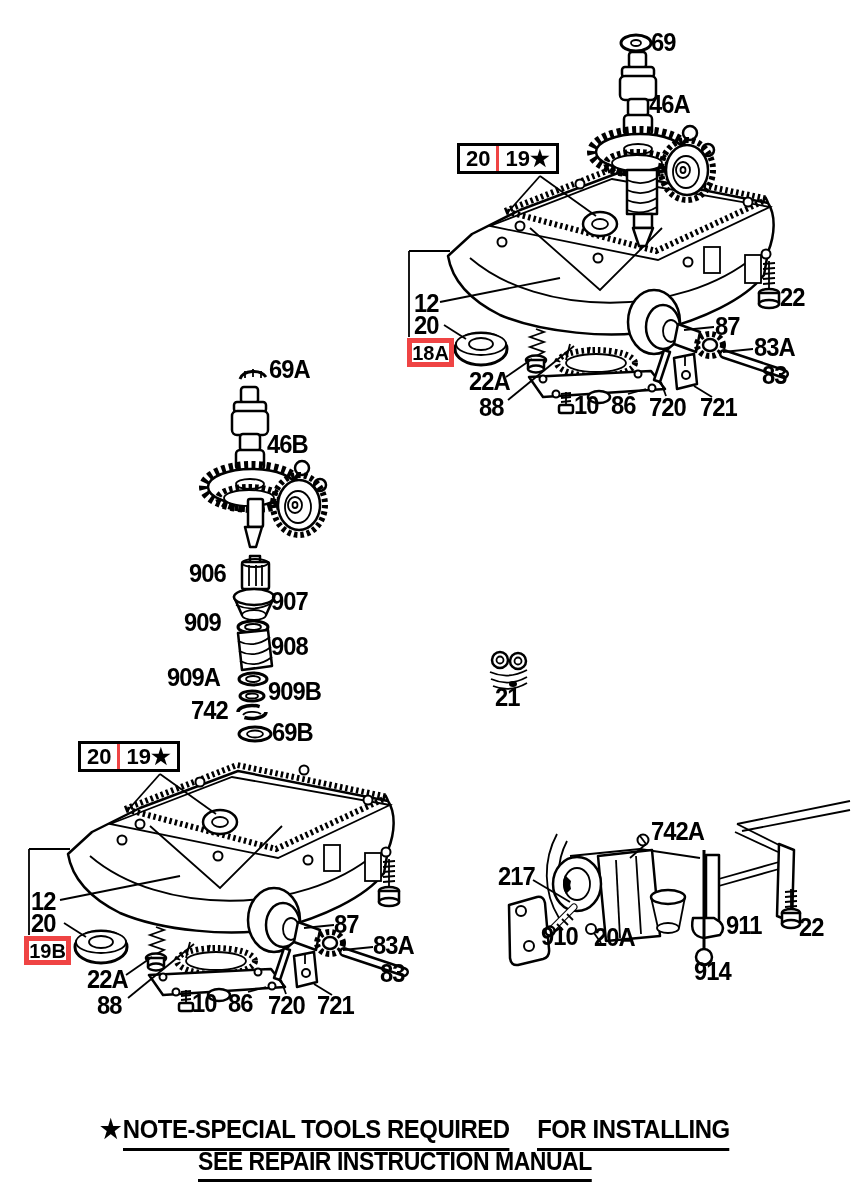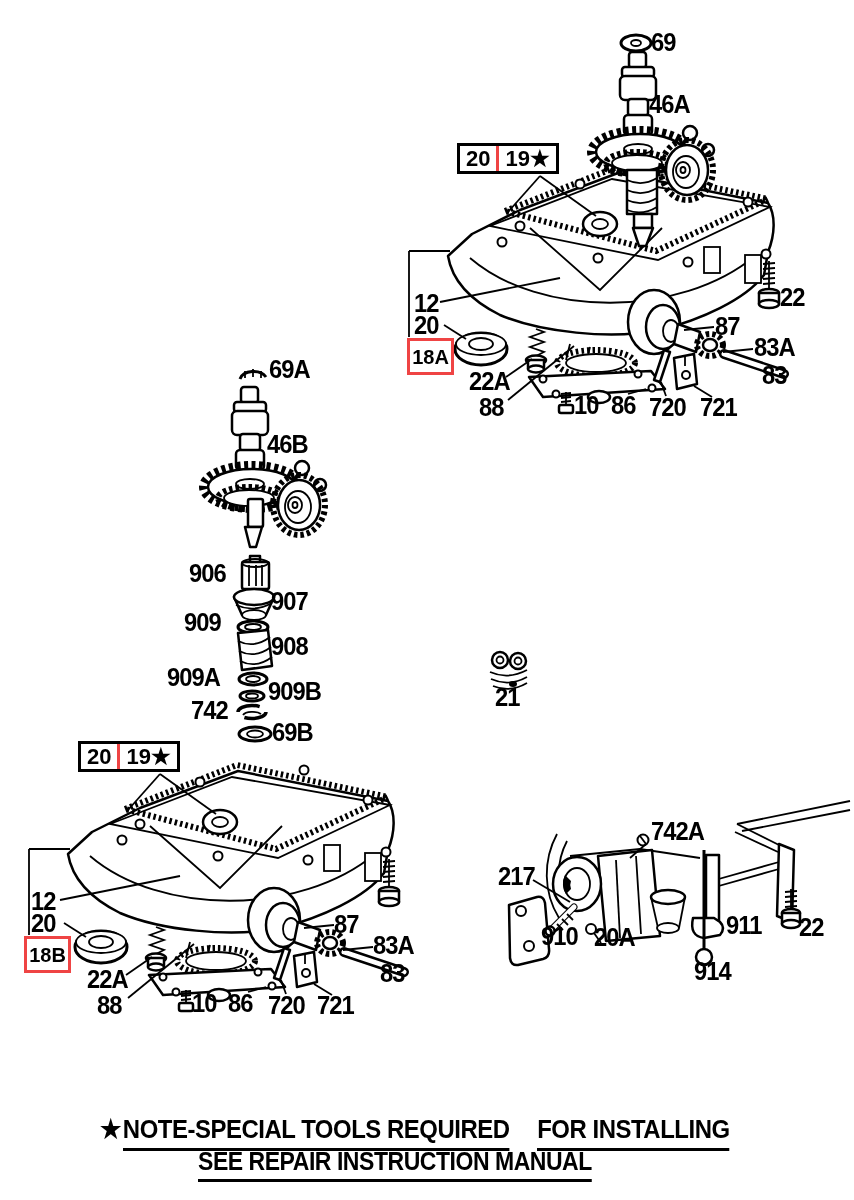--- a/index.html
+++ b/index.html
@@ -24,21 +24,21 @@
 
   
   .co { position:absolute; font-weight:bold; font-size:25px; line-height:1;
         letter-spacing:-1px; white-space:nowrap; transform:scaleX(.95);
         transform-origin:left top; }
   .refbox { position:absolute; display:flex; height:31px; border:3px solid #000;
             background:#fff; box-sizing:border-box; }
   .refbox .cell { display:flex; align-items:center; justify-content:center;
                   font-weight:bold; font-size:22px; line-height:1; padding:0 6px; }
   .refbox .cell + .cell { border-left:3px solid #ef4444; }
-  .idbox { position:absolute; width:47px; height:37px; border:3px solid #ef4444;
+  .idbox { position:absolute; width:47px; height:29px; border:5px solid #ef4444;
            background:#fff; box-sizing:border-box; display:flex; align-items:center;
            justify-content:center; font-weight:bold; font-size:20px; line-height:1; }
 
   
   .note-line { position:absolute; font-weight:bold; white-space:nowrap;
                letter-spacing:-.5px; transform:scaleX(.92); transform-origin:left top; }
   .note-line1 { font-size:26px; }
   .note-line2 { font-size:25px; }
   .u  { border-bottom:3px solid #000; padding-bottom:3px; display:inline-block; }
   .gap { display:inline-block; width:30px; }
@@ -351,21 +351,21 @@
   <div class="co" style="left:272px;top:720px">69B</div>
 
   <div class="co" style="left:495px;top:685px">21</div>
 
   <div class="refbox" style="left:78px;top:741px">
     <span class="cell">20</span>
     <span class="cell">19★</span>
   </div>
   <div class="co" style="left:31px;top:889px">12</div>
   <div class="co" style="left:31px;top:911px">20</div>
-  <div class="idbox" style="left:24px;top:936px">18B</div>
+  <div class="idbox" style="left:24px;top:936px">19B</div>
   <div class="co" style="left:87px;top:967px">22A</div>
   <div class="co" style="left:97px;top:993px">88</div>
   <div class="co" style="left:192px;top:991px">10</div>
   <div class="co" style="left:228px;top:991px">86</div>
   <div class="co" style="left:268px;top:993px">720</div>
   <div class="co" style="left:317px;top:993px">721</div>
   <div class="co" style="left:334px;top:912px">87</div>
   <div class="co" style="left:373px;top:933px">83A</div>
   <div class="co" style="left:380px;top:961px">83</div>
 

